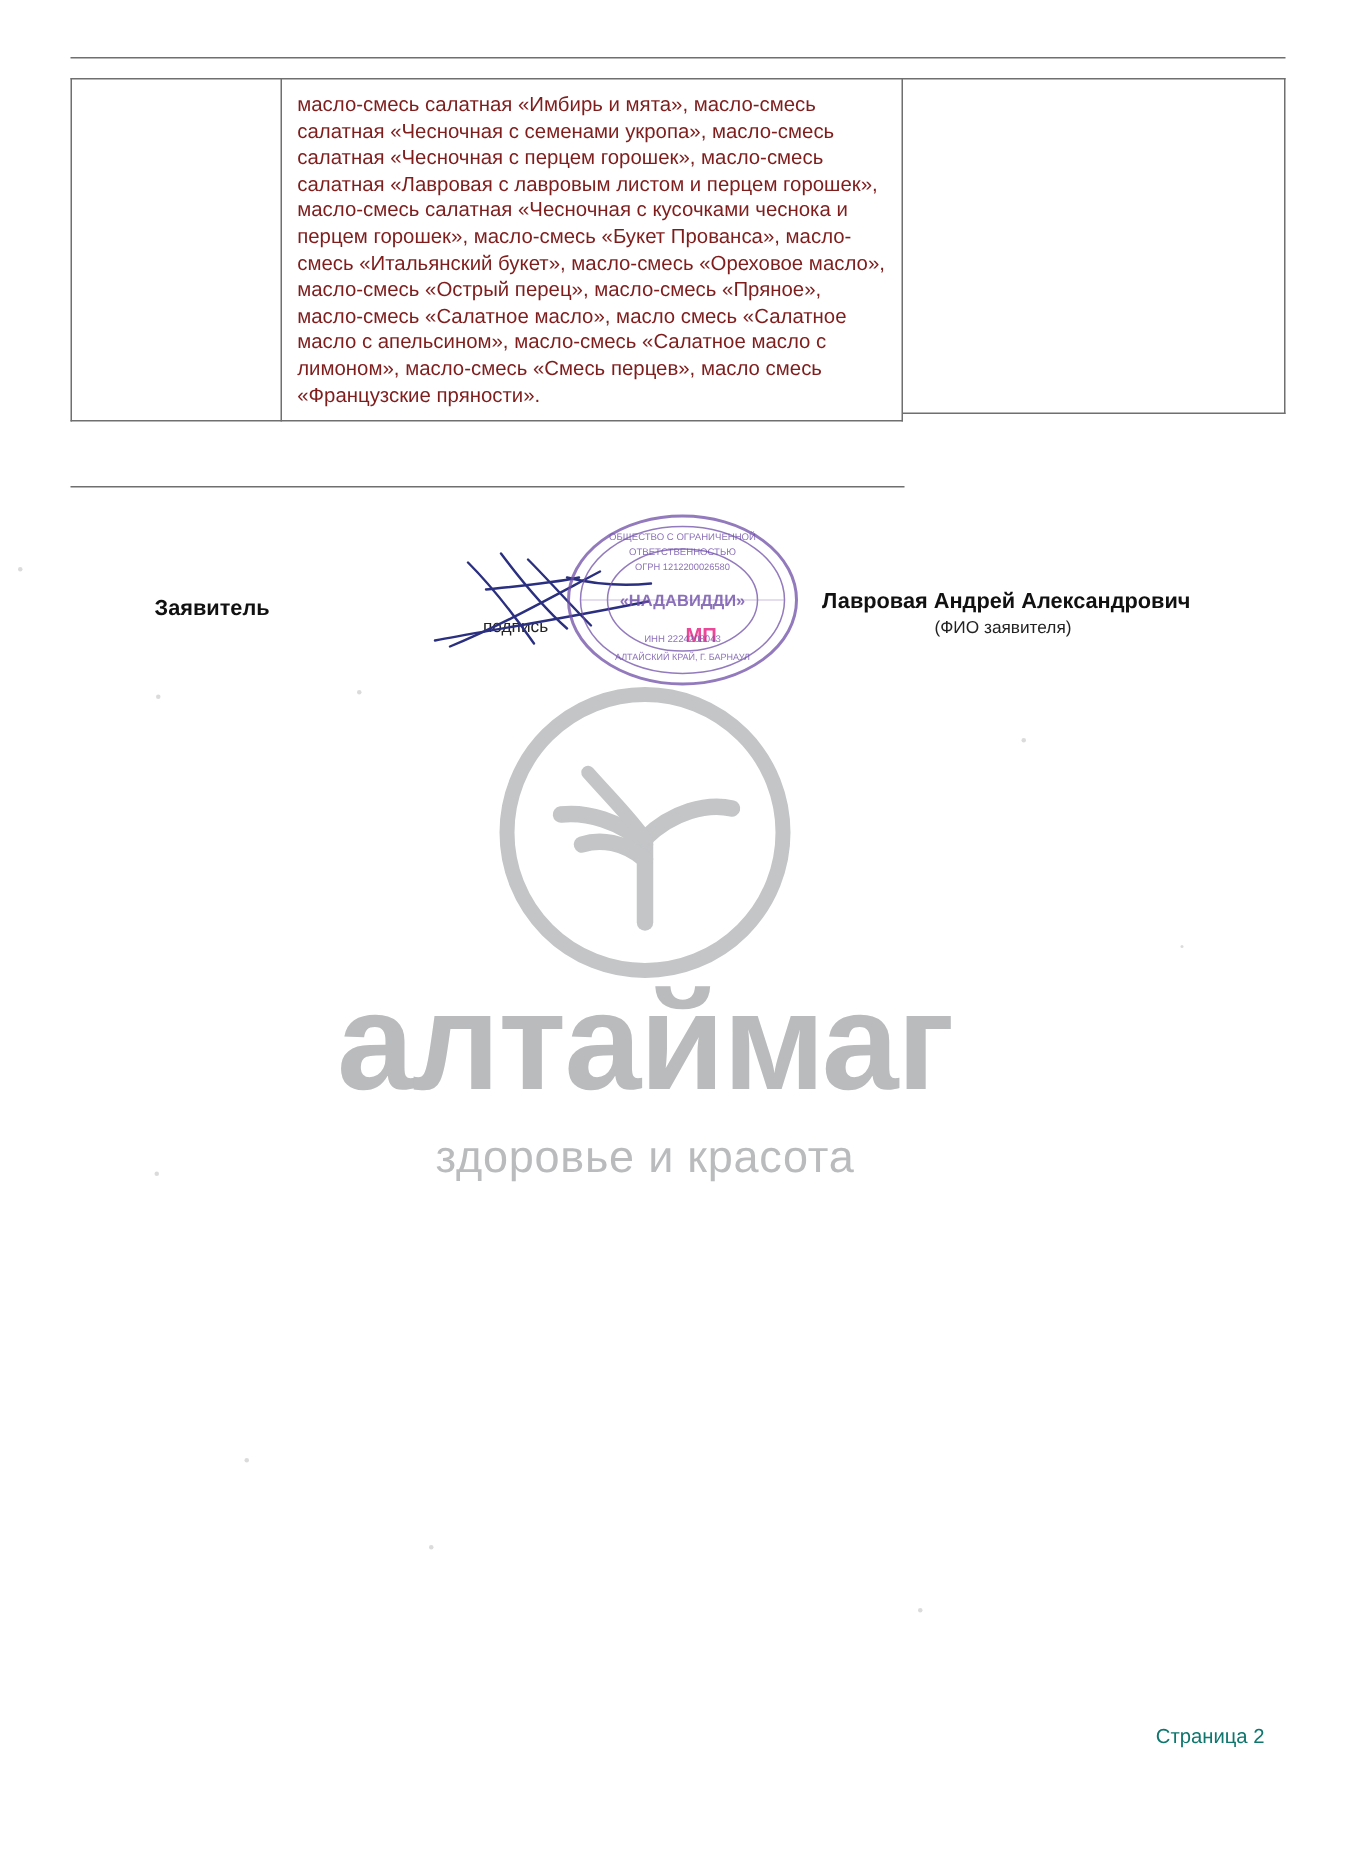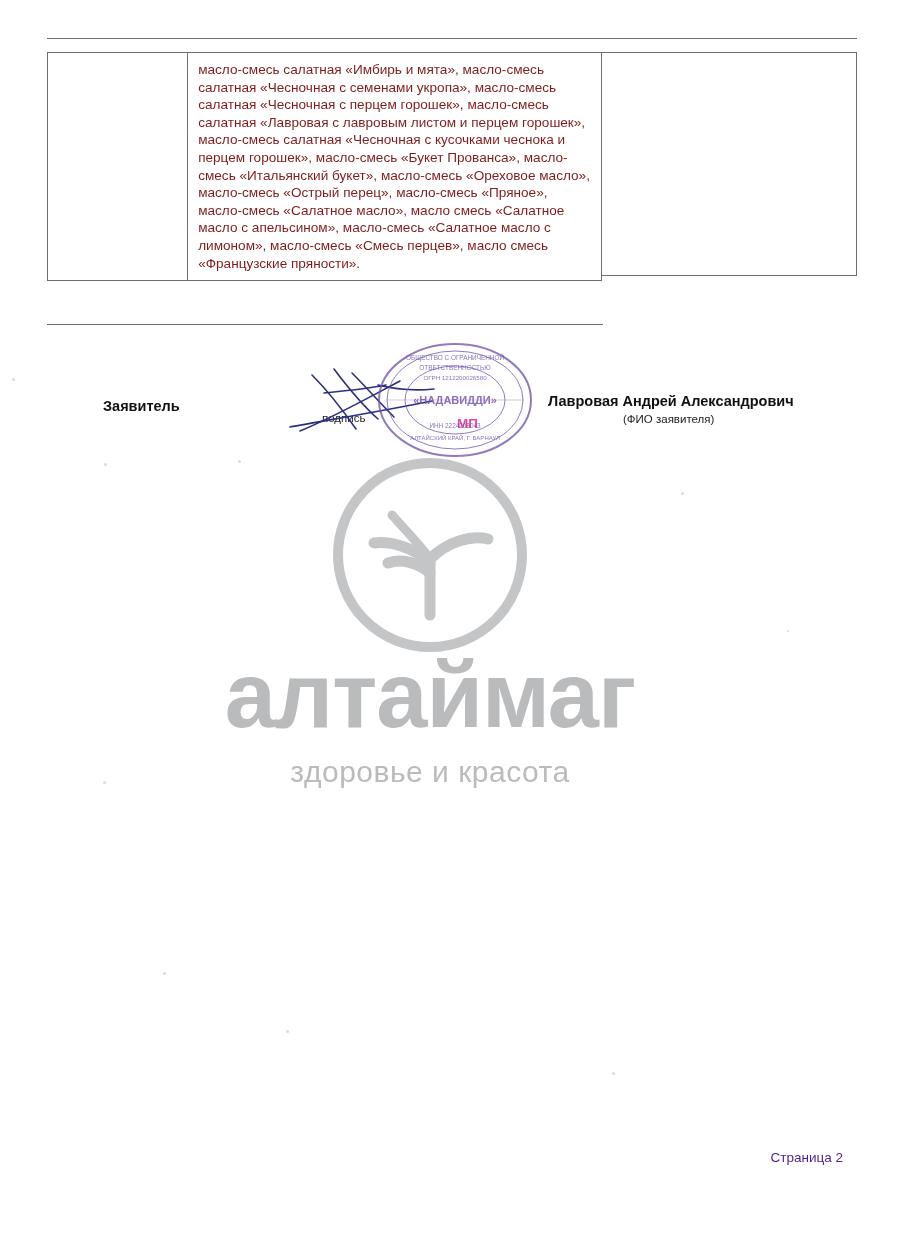--- a/index.html
+++ b/index.html
@@ -183,21 +183,21 @@
     margin-top: 14px;
     letter-spacing: .5px;
   }
 
   
   .footer {
     position: absolute;
     right: 57px;
     top: 1150px;
     font-size: 13.5px;
-    color: #4c1d95;
+    color: #0f766e;
   }
 </style>
 </head>
 <body>
 
 <div class="page">
 
   <div class="speck" style="left:12px;  top:378px; width:3px; height:3px;"></div>
   <div class="speck" style="left:104px; top:463px; width:3px; height:3px;"></div>
   <div class="speck" style="left:238px; top:460px; width:3px; height:3px;"></div>

